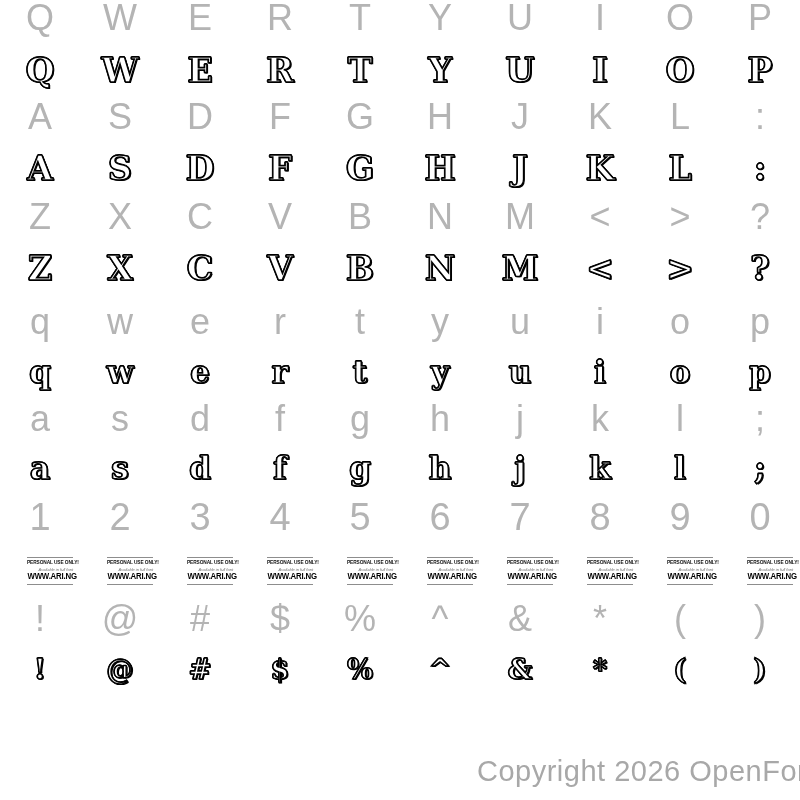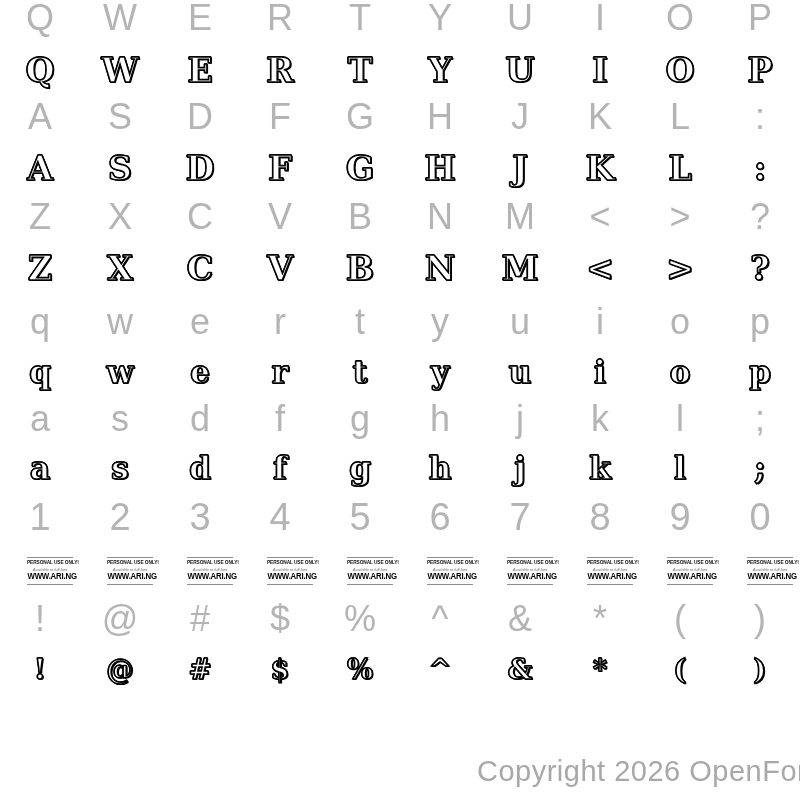--- a/index.html
+++ b/index.html
@@ -26,21 +26,21 @@
   .blk .cell{
     font-family:"DejaVu Serif",serif;font-weight:bold;color:#ffffff;
     -webkit-text-stroke:1.4px #000;
     text-shadow:1.4px 1.4px 0 #000,-1px 0 0 #000,0 -1px 0 #000,0 1px 0 #000,1px 0 0 #000;
   }
   .blk-caps .cell{font-size:33px;}
   .blk-lower .cell{font-size:31px;}
   .blk-sym .cell{font-size:27px;}
   
   .badge{
-    width:46px;text-align:center;
+    width:46px;text-align:right;
     border-top:1px solid #8d8d8d;border-bottom:1px solid #8d8d8d;
     padding:2px 0 2px;transform:translateX(10px);
   }
   .badge .l1{display:block;font-size:4.8px;font-weight:bold;color:#101010;letter-spacing:-0.1px;line-height:1.4;white-space:nowrap;}
   .badge .l2{display:block;font-size:4px;font-style:italic;color:#6e6e6e;line-height:1.4;white-space:nowrap;}
   .badge .l3{display:block;font-size:8px;font-weight:bold;color:#000;letter-spacing:-0.2px;line-height:1.2;white-space:nowrap;transform:scale(0.98,1.12);}
   
   .copyright{
     position:absolute;left:477px;top:755px;
     font-size:29px;color:#a8a8a8;letter-spacing:0.5px;

